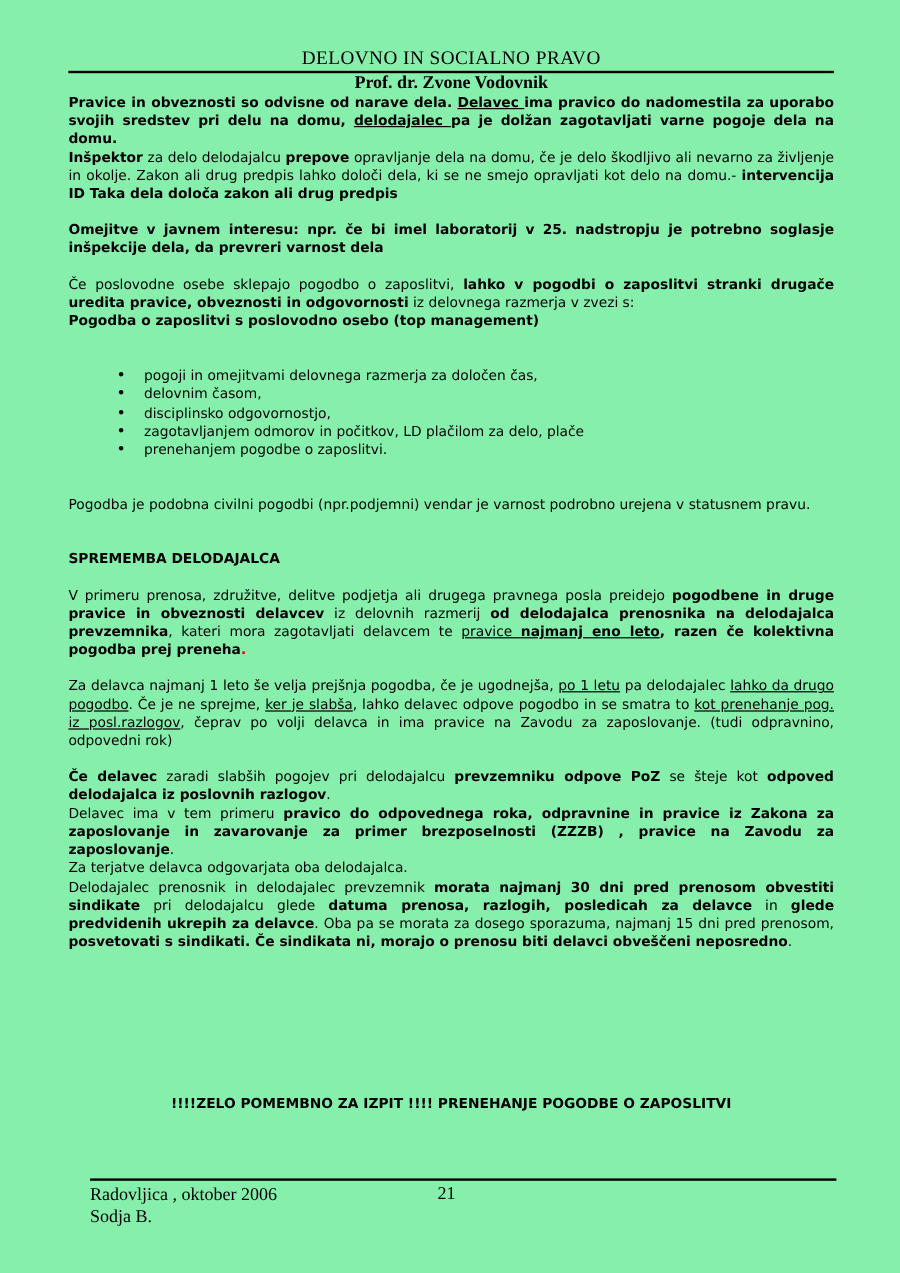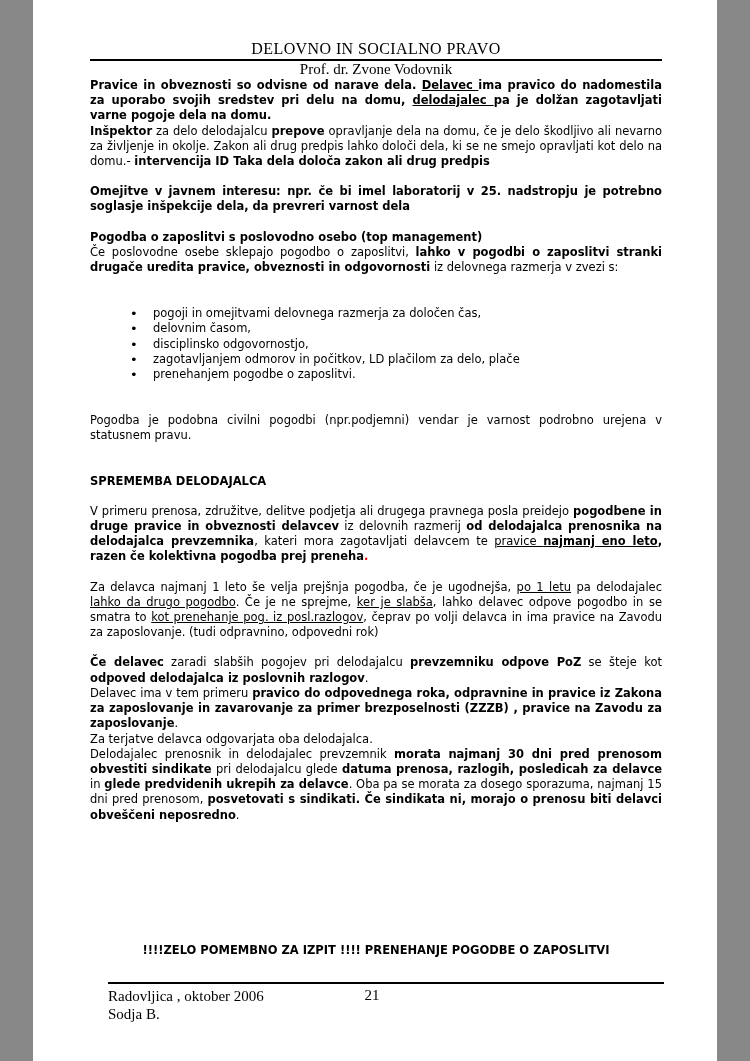--- a/index.html
+++ b/index.html
@@ -1,37 +1,38 @@
 <!DOCTYPE html>
 <html><head>
 <meta charset="utf-8">
 <style>
   html,body{margin:0;padding:0;background:#888;}
   .page{
     position:relative;
-    width:684px;height:1061px;
-    background:#ffffff;
+    width:750px;height:1061px;
+    background:#86efac;
     margin:0 auto;
     box-sizing:border-box;
     padding:40px 55px 0 57px;
     font-family:"DejaVu Sans","Liberation Sans",sans-serif;
     font-size:11.5px;
     line-height:15.2px;
     color:#000;
   }
   .doc-title{
     font-family:"Liberation Serif","DejaVu Serif",serif;
     font-size:16px;line-height:18px;
     text-align:center;letter-spacing:.4px;
   }
   .header-rule{border:0;border-top:2px solid #000;margin:1px 0 0 0;}
   .doc-author{
     font-family:"Liberation Serif","DejaVu Serif",serif;
     font-size:15px;line-height:17px;
     text-align:center;
+    font-weight:bold;
   }
   p.para{margin:0;text-align:justify;}
   .b{font-weight:bold;}
   .u{text-decoration:underline;}
   .sp{height:15px;}
   .sp2{height:30px;}
   .spbig{height:120px;}
   ul.bullets{
     list-style:none;margin:16px;padding:0 0 0 47px;
   }
@@ -67,22 +68,22 @@
   <div class="doc-title">DELOVNO IN SOCIALNO PRAVO</div>
   <hr class="header-rule">
   <div class="doc-author">Prof. dr. Zvone Vodovnik</div>
 
   <div>
     <p class="para"><span class="b">Pravice in obveznosti so odvisne od narave dela. </span><span class="b u">Delavec </span><span class="b">ima pravico do nadomestila za uporabo svojih sredstev pri delu na domu, </span><span class="b u">delodajalec </span><span class="b">pa je dolžan zagotavljati varne pogoje dela na domu.</span></p>
     <p class="para"><span class="b">Inšpektor</span><span> za delo delodajalcu </span><span class="b">prepove</span><span> opravljanje dela na domu, če je delo škodljivo ali nevarno za življenje in okolje. Zakon ali drug predpis lahko določi dela, ki se ne smejo opravljati kot delo na domu.- </span><span class="b">intervencija ID Taka dela določa zakon ali drug predpis</span></p>
     <div class="sp"></div>
     <p class="para"><span class="b">Omejitve v javnem interesu: npr. če bi imel laboratorij v 25. nadstropju je potrebno soglasje inšpekcije dela, da prevreri varnost dela</span></p>
     <div class="sp"></div>
+    <p class="para"><span>Če poslovodne osebe sklepajo pogodbo o zaposlitvi, </span><span class="b">lahko v pogodbi o zaposlitvi stranki drugače uredita pravice, obveznosti in odgovornosti</span><span> iz delovnega razmerja v zvezi s:</span></p>
     <p class="para"><span class="b">Pogodba o zaposlitvi s poslovodno osebo (top management)</span></p>
-    <p class="para"><span>Če poslovodne osebe sklepajo pogodbo o zaposlitvi, </span><span class="b">lahko v pogodbi o zaposlitvi stranki drugače uredita pravice, obveznosti in odgovornosti</span><span> iz delovnega razmerja v zvezi s:</span></p>
     <div class="sp"></div>
     <ul class="bullets">
         <li>pogoji in omejitvami delovnega razmerja za določen čas,</li>
         <li>delovnim časom,</li>
         <li>disciplinsko odgovornostjo,</li>
         <li>zagotavljanjem odmorov in počitkov, LD plačilom za delo, plače</li>
         <li>prenehanjem pogodbe o zaposlitvi.</li>
       </ul>
     <div class="sp"></div>
     <p class="para"><span>Pogodba je podobna civilni pogodbi (npr.podjemni) vendar je varnost podrobno urejena v statusnem pravu.</span></p>

